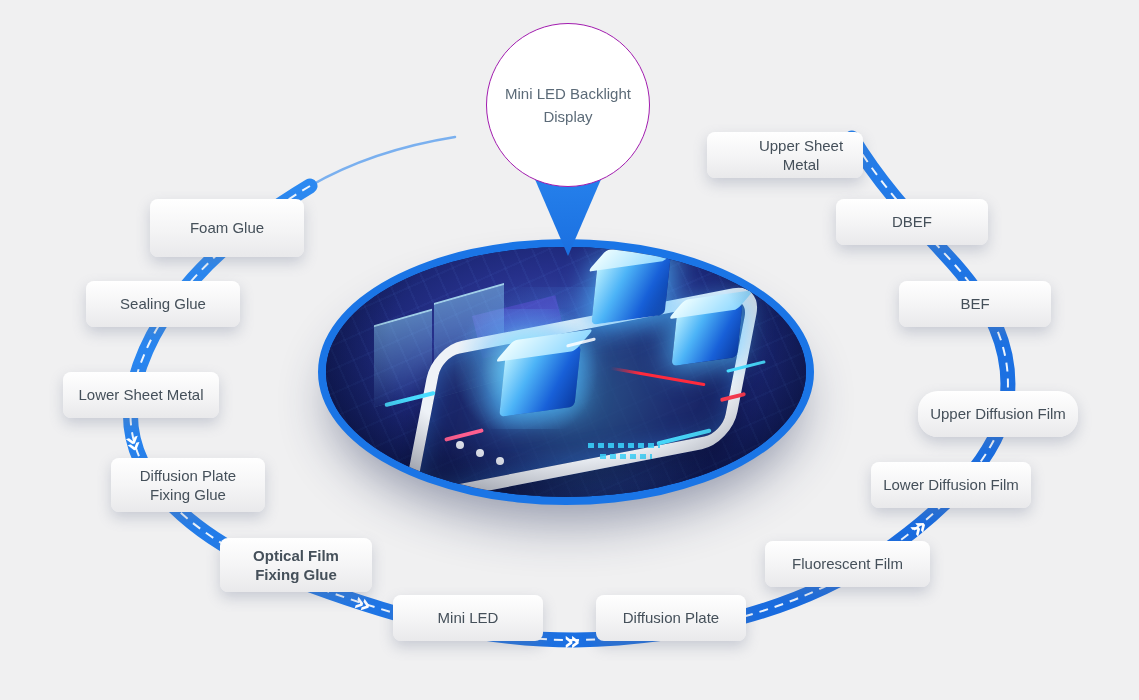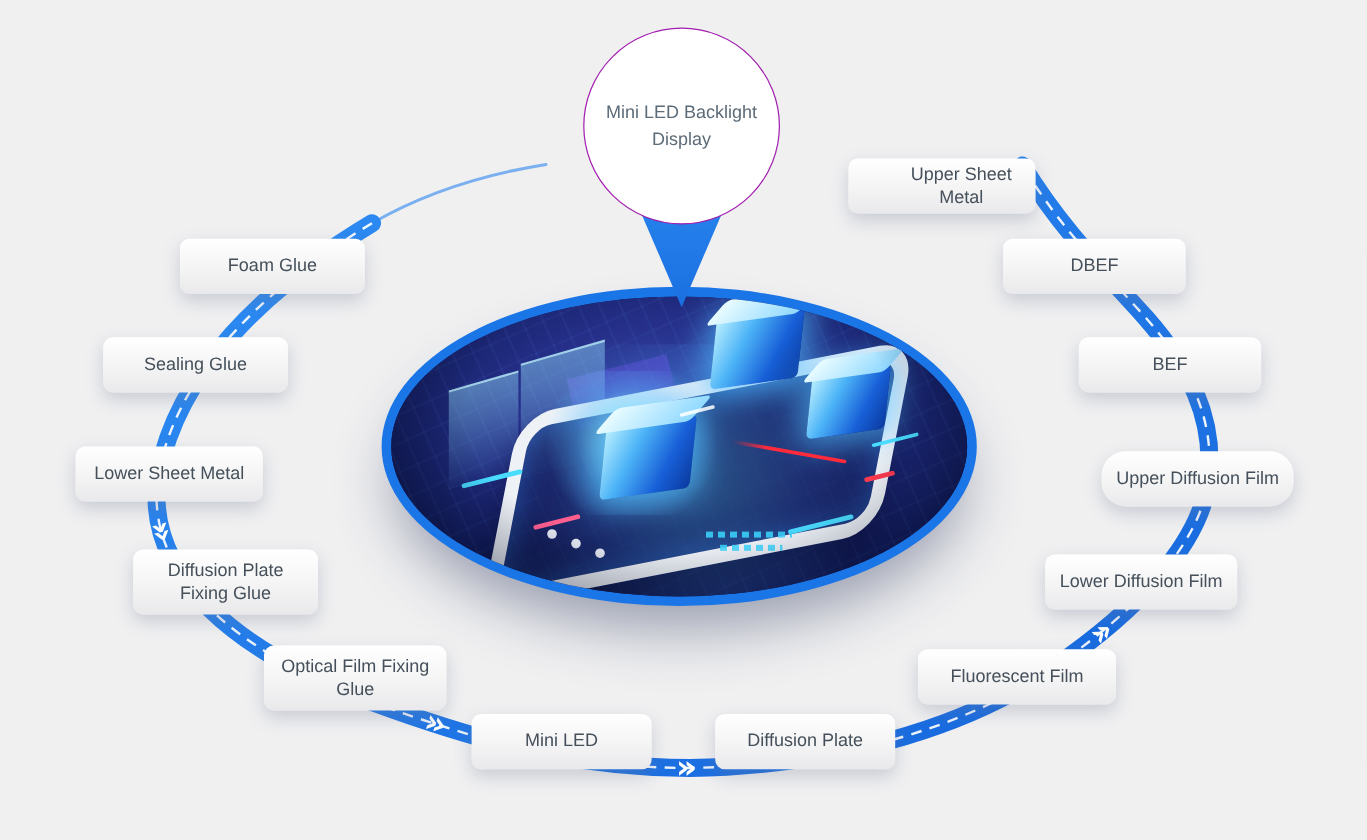--- a/index.html
+++ b/index.html
@@ -95,30 +95,30 @@
 
   
   .node {
     position: absolute; z-index: 6;
     display: flex; align-items: center; justify-content: center; text-align: center;
     background: linear-gradient(180deg, #ffffff 0%, #f4f4f5 55%, #e9e9eb 100%);
     border-radius: 8px;
     box-shadow: 0 6px 14px rgba(110,120,145,0.30);
     color: #45505a; font-size: 15px; line-height: 1.3; padding: 4px 11px;
   }
-  .p0  { left: 150px; top: 199px; width: 154px; height: 46px; }
+  .p0  { left: 150px; top: 199px; width: 154px; height: 58px; }
   .p1  { left: 86px;  top: 281px; width: 154px; height: 46px; }
   .p2  { left: 63px;  top: 372px; width: 156px; height: 46px; }
   .p3  { left: 111px; top: 458px; width: 154px; height: 54px; }
-  .p4  { left: 220px; top: 538px; width: 152px; height: 54px; }
+  .p4  { left: 220px; top: 538px; width: 152px; height: 54px; font-weight: bold; }
   .p5  { left: 393px; top: 595px; width: 150px; height: 46px; }
   .p6  { left: 596px; top: 595px; width: 150px; height: 46px; }
   .p7  { left: 765px; top: 541px; width: 165px; height: 46px; }
   .p8  { left: 871px; top: 462px; width: 160px; height: 46px; }
-  .p9  { left: 918px; top: 376px; width: 160px; height: 46px; border-radius: 20px; }
+  .p9  { left: 918px; top: 391px; width: 160px; height: 46px; border-radius: 20px; }
   .p10 { left: 899px; top: 281px; width: 152px; height: 46px; text-align: right; }
   .p11 { left: 836px; top: 199px; width: 152px; height: 46px; }
   .p12 { left: 707px; top: 132px; width: 156px; height: 46px; padding-left: 43px; }
 </style>
 </head>
 <body>
 
 <div class="stage">
 
   <svg class="ring-svg" width="1139" height="700" viewBox="0 0 1139 700">

